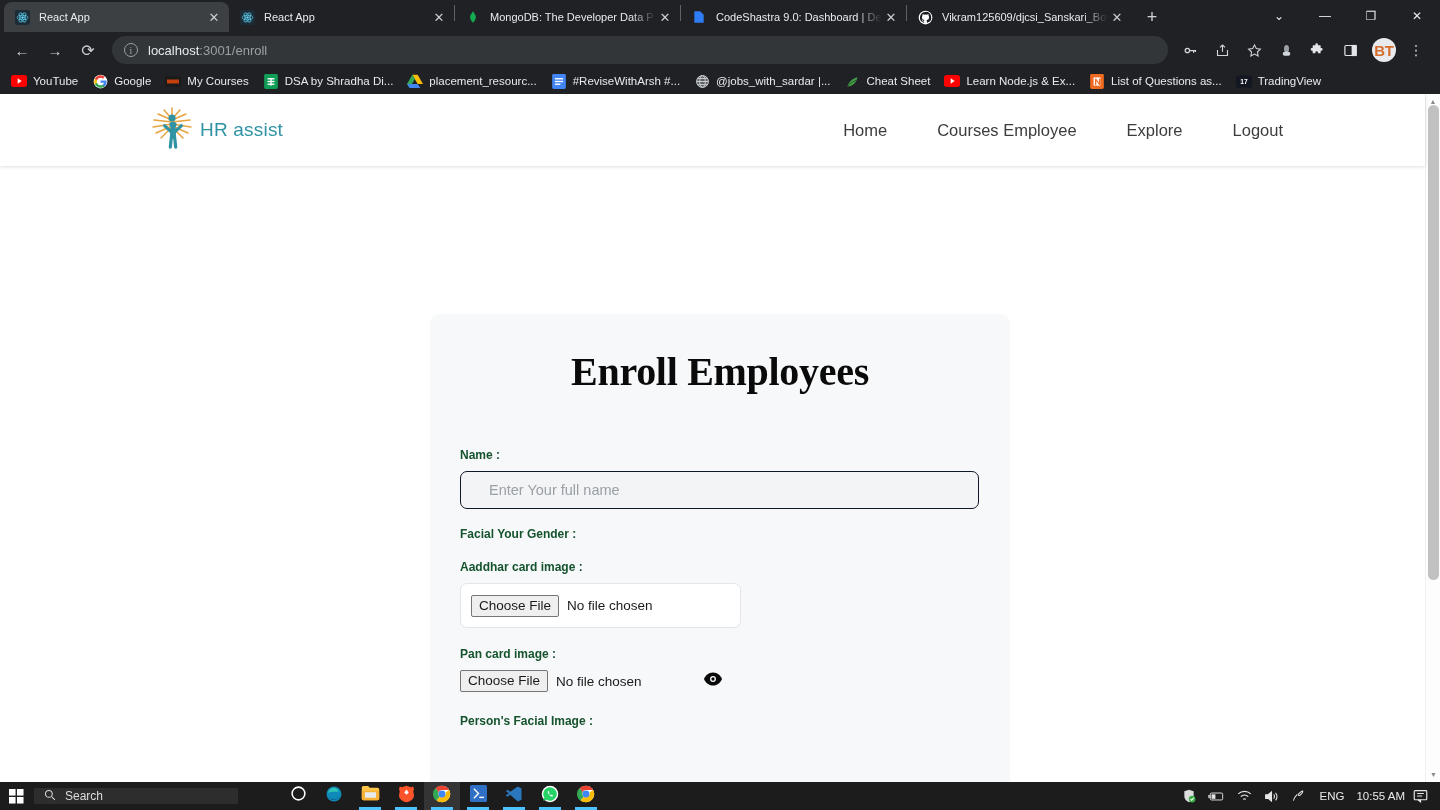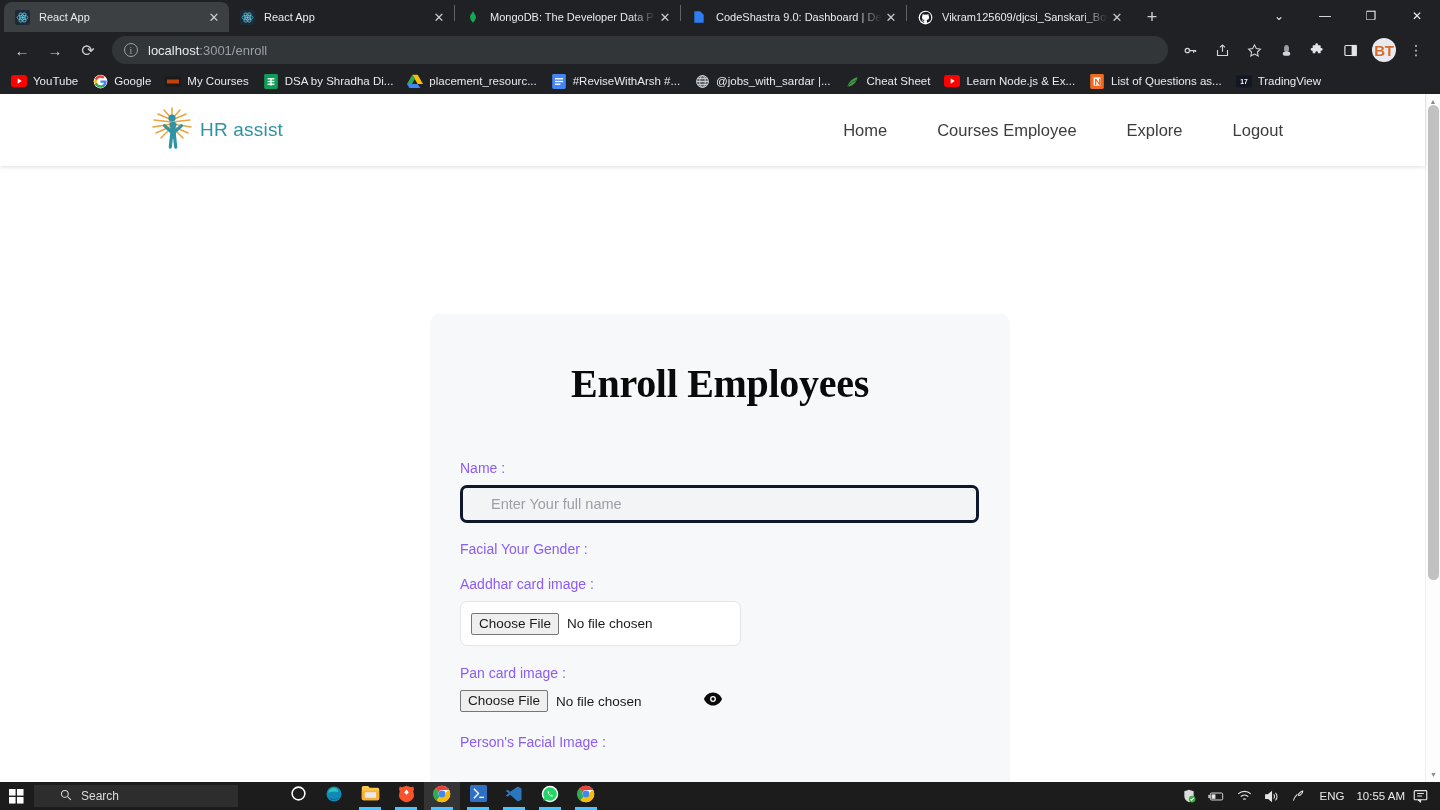--- a/index.html
+++ b/index.html
@@ -106,29 +106,29 @@
 
   .content { position: relative; background: #fff; height: 616px; }
   .card {
     position: absolute; left: 431px; top: 148px; width: 578px; min-height: 545px;
     background: #f7f8f9; border-radius: 9px 9px 0 0;
     box-shadow: 0 1px 3px rgba(0,0,0,0.06);
     padding: 30px 29px 0 29px;
   }
   .card-title {
     font-family: "Liberation Serif", serif; font-size: 40px; font-weight: bold;
-    color: #0a0a0a; text-align: center; letter-spacing: -0.3px; margin-top: 16px;
+    color: #0a0a0a; text-align: center; letter-spacing: -0.3px; margin-top: 4px;
   }
 
   .field { margin-top: 0; }
   .flabel {
-    font-size: 14px; font-weight: normal; color: #8b5cf6; display: block; margin-bottom: 9px;
+    font-size: 12px; font-weight: bold; color: #14532d; display: block; margin-bottom: 9px;
   }
   .ftext, .fselect {
-    width: 519px; height: 38px; background: #f3f4f6; border: 3px solid #0f172a;
+    width: 519px; height: 38px; background: #f3f4f6; border: 1px solid #0f172a;
     border-radius: 7px; padding: 0 0 0 28px; font-size: 14.5px; color: #9aa0a6;
     display: flex; align-items: center; font-family: "Liberation Sans", sans-serif;
   }
   .fselect { padding-right: 12px; position: relative; }
   .fselect .chev {
     position: absolute; right: 13px; color: #2b2b2b; font-size: 11px; line-height: 1;
   }
   .filebox {
     width: 281px; height: 45px; background: #fff; border: 1px solid #e3e5e8;
     border-radius: 7px; display: flex; align-items: center; padding-left: 10px;
@@ -156,22 +156,22 @@
     background: #c1c1c1; border-radius: 6px;
   }
 
   
   .taskbar {
     position: absolute; left: 0; top: 782px; width: 1440px; height: 28px;
     background: #1c1c1c; display: flex; align-items: center;
   }
   .start { width: 32px; display: flex; align-items: center; justify-content: center; }
   .searchbox {
-    width: 204px; height: 22px; background: #2d2d2d; display: flex;
-    align-items: center; padding-left: 26px; margin-left: 2px;
+    width: 204px; height: 16px; background: #2d2d2d; display: flex;
+    align-items: center; padding-left: 10px; margin-left: 2px;
   }
   .searchbox .sico { color: #d8d8d8; font-size: 11px; margin-right: 9px; }
   .searchbox .stxt { color: #dcdcdc; font-size: 12px; }
   .tbapps { display: flex; align-items: center; margin-left: 42px; }
   .tbapp {
     width: 36px; height: 28px; display: flex; align-items: flex-start;
     justify-content: center; padding-top: 3px; position: relative;
   }
   .tbapp.active { background: #343434; }
   .tbapp .ind {

